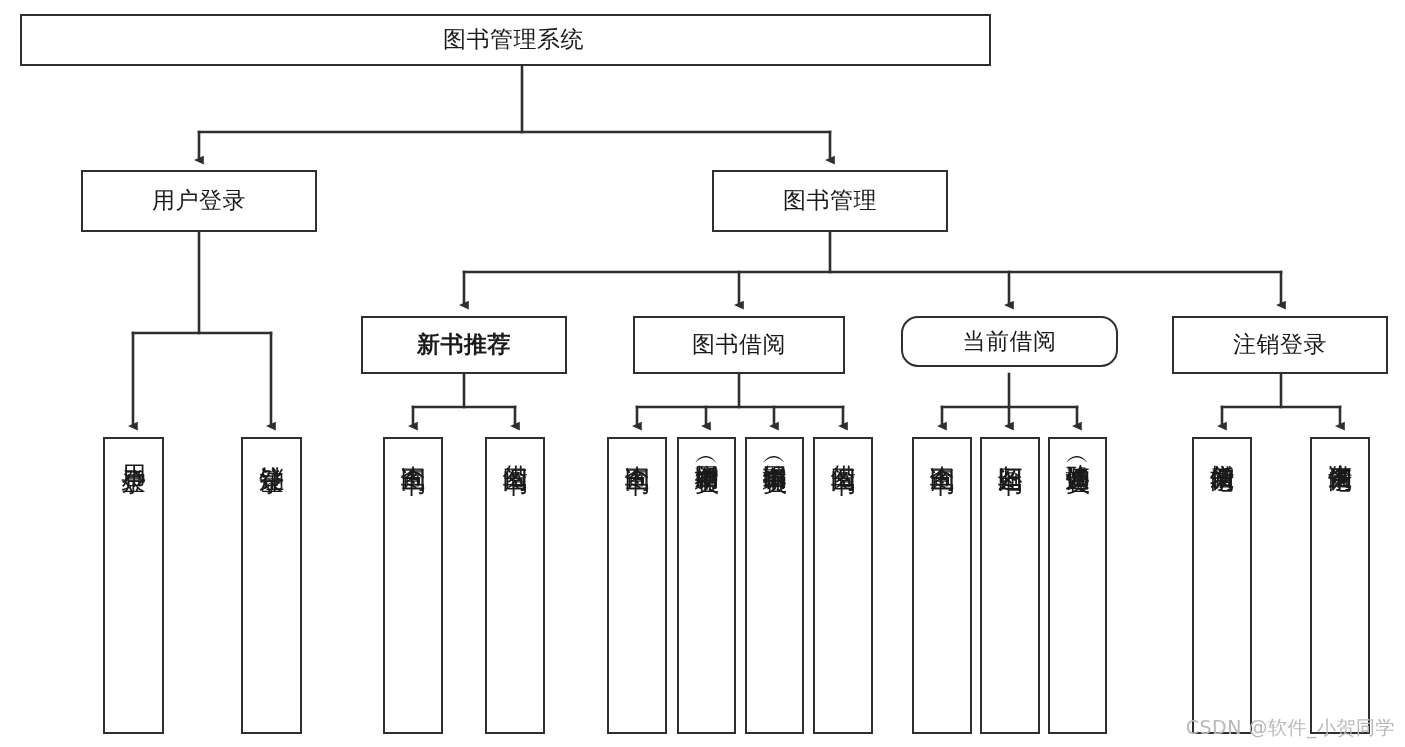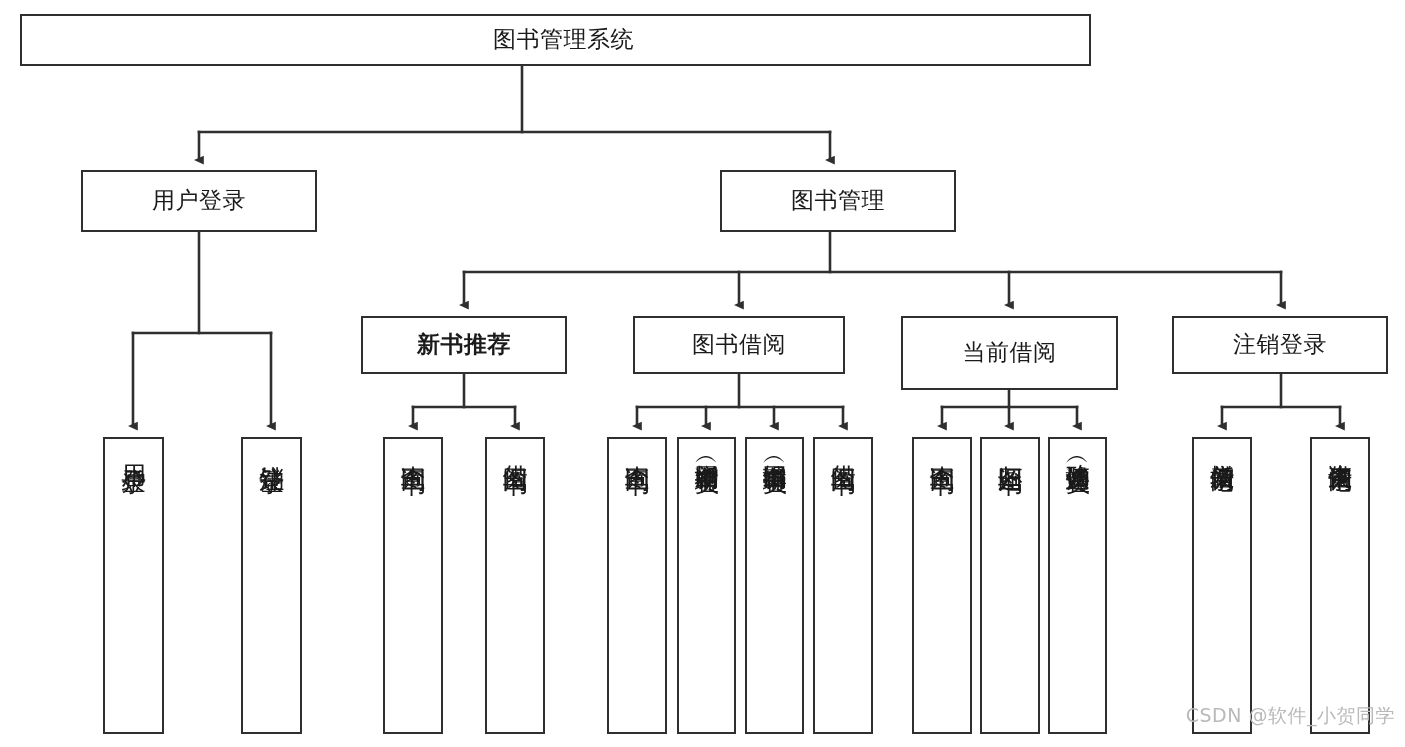--- a/index.html
+++ b/index.html
@@ -56,21 +56,21 @@
     letter-spacing: 2px;
     margin: 0 auto;
   }
   .node.vert.tight .lbl {
     font-size: 24px;
     letter-spacing: 1px;
   }
   .watermark {
     position: absolute;
     right: 10px;
-    bottom: 18px;
+    bottom: 6px;
     font-size: 19px;
     color: #b9b9b9;
     white-space: nowrap;
     letter-spacing: 0.5px;
   }
 </style>
 </head>
 <body>
 
 <div id="canvas">
@@ -118,38 +118,38 @@
       <path d="M1009,407 L1009,426" marker-end="url(#arrow)"></path>
       <path d="M1077,407 L1077,426" marker-end="url(#arrow)"></path>
 
       <path d="M1281,374 L1281,407"></path>
       <path d="M1222,407 L1340,407"></path>
       <path d="M1222,407 L1222,426" marker-end="url(#arrow)"></path>
       <path d="M1340,407 L1340,426" marker-end="url(#arrow)"></path>
     </g>
   </svg>
 
-  <div class="node horiz" style="left:20px; top:14px; width:1071px; height:52px;padding-left:16px;">
+  <div class="node horiz" style="left:20px; top:14px; width:971px; height:52px;padding-left:16px;">
     <span class="lbl">图书管理系统</span>
   </div>
 
   <div class="node horiz" style="left:81px; top:170px; width:236px; height:62px;">
     <span class="lbl">用户登录</span>
   </div>
-  <div class="node horiz" style="left:712px; top:170px; width:236px; height:62px;margin-left:8px;">
+  <div class="node horiz" style="left:712px; top:170px; width:236px; height:62px;">
     <span class="lbl">图书管理</span>
   </div>
 
   <div class="node horiz" style="left:361px; top:316px; width:206px; height:58px;font-weight:bold;">
     <span class="lbl">新书推荐</span>
   </div>
   <div class="node horiz" style="left:633px; top:316px; width:212px; height:58px;justify-content:center;">
     <span class="lbl">图书借阅</span>
   </div>
-  <div class="node horiz" style="left:901px; top:316px; width:217px; height:74px;">
+  <div class="node horiz" style="left:901px; top:316px; width:217px; height:51px;border-radius:17px;">
     <span class="lbl">当前借阅</span>
   </div>
   <div class="node horiz" style="left:1172px; top:316px; width:216px; height:58px;">
     <span class="lbl">注销登录</span>
   </div>
 
   <div class="node vert" style="left:103px; top:437px; width:61px; height:297px;">
     <span class="lbl">用户登录</span>
   </div>
   <div class="node vert" style="left:241px; top:437px; width:61px; height:297px;">

